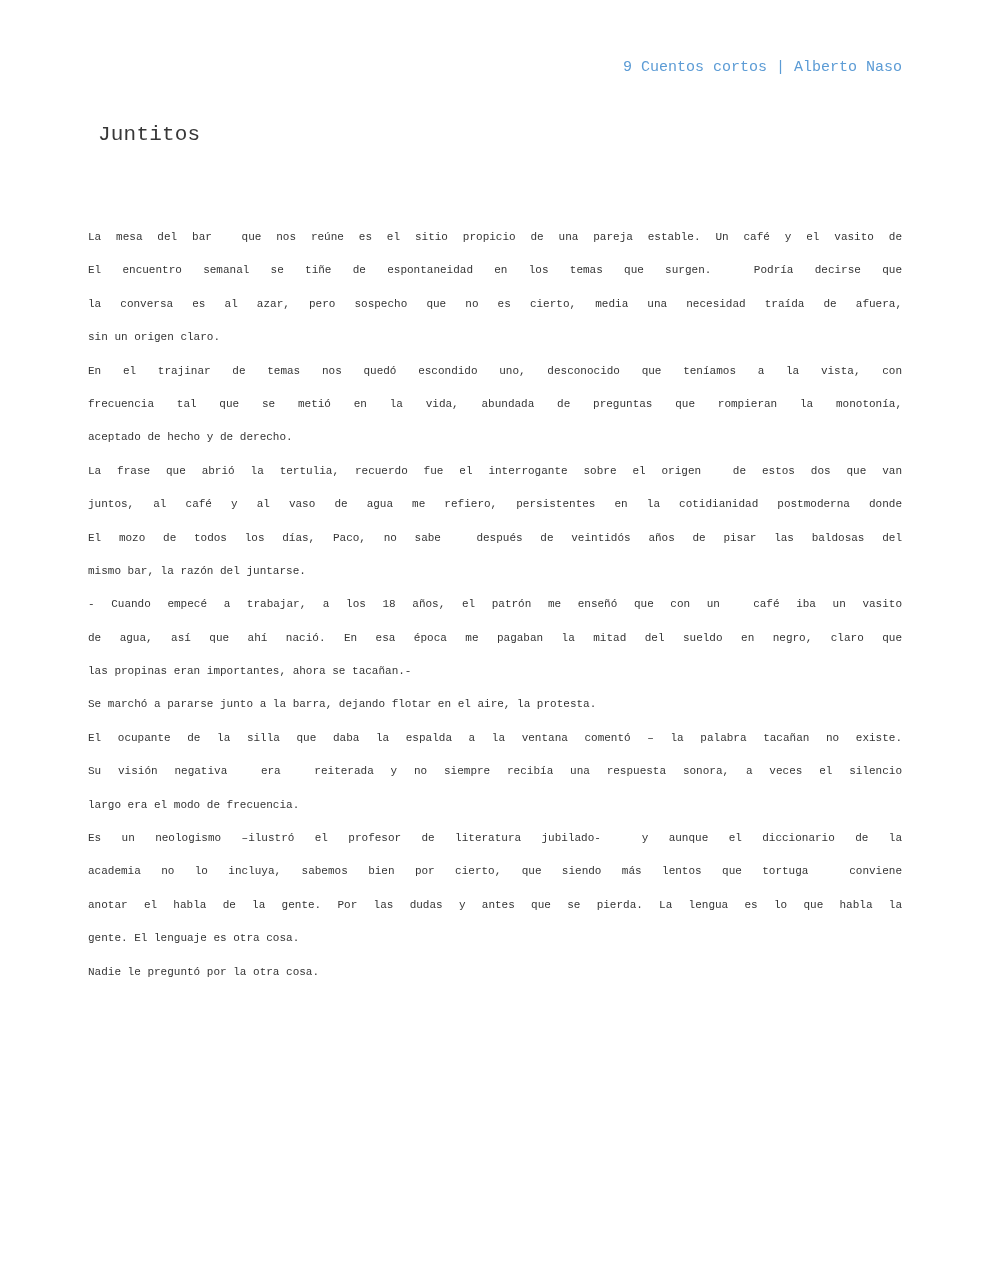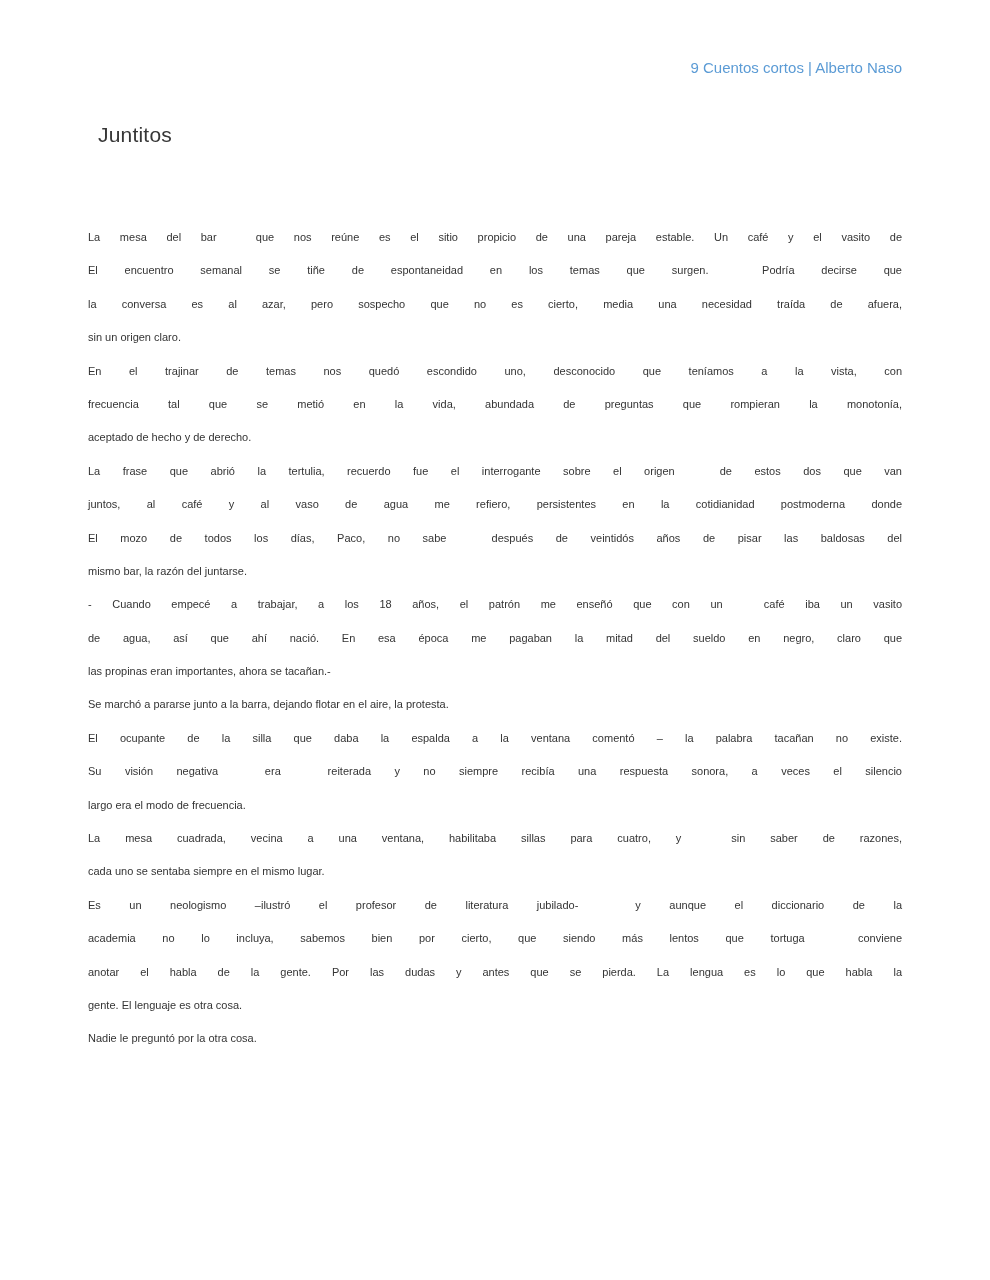--- a/index.html
+++ b/index.html
@@ -5,21 +5,21 @@
   html, body {
     margin: 0;
     padding: 0;
     background: #ffffff;
   }
   .page {
     position: relative;
     width: 990px;
     height: 1045px;
     background: #ffffff;
-    font-family: Liberation Sans, sans-serif;
+    font-family: Liberation Mono, monospace;
     overflow: hidden;
   }
   .header {
     position: absolute;
     top: 58px;
     left: 88px;
     right: 88px;
     text-align: right;
     font-size: 15px;
     line-height: 20px;
@@ -104,24 +104,20 @@
         <div class="line">Se marchó a pararse junto a la barra, dejando flotar en el aire, la protesta.</div>
       </div>
       <div>
         <div class="line just">El ocupante de la silla que daba la espalda a la ventana comentó – la palabra tacañan no existe.</div>
       </div>
       <div>
         <div class="line just">Su visión negativa  era  reiterada y no siempre recibía una respuesta sonora, a veces el silencio</div>
         <div class="line">largo era el modo de frecuencia.</div>
       </div>
       <div>
-        <div class="line just">La mesa cuadrada, vecina a una ventana, habilitaba sillas para cuatro, y  sin saber de razones,</div>
-        <div class="line">cada uno se sentaba siempre en el mismo lugar.</div>
-      </div>
-      <div>
         <div class="line just">Es un neologismo –ilustró el profesor de literatura jubilado-  y aunque el diccionario de la</div>
         <div class="line just">academia no lo incluya, sabemos bien por cierto, que siendo más lentos que tortuga  conviene</div>
         <div class="line just">anotar el habla de la gente. Por las dudas y antes que se pierda. La lengua es lo que habla la</div>
         <div class="line">gente. El lenguaje es otra cosa.</div>
       </div>
       <div>
         <div class="line">Nadie le preguntó por la otra cosa.</div>
       </div>
     </div>
 

